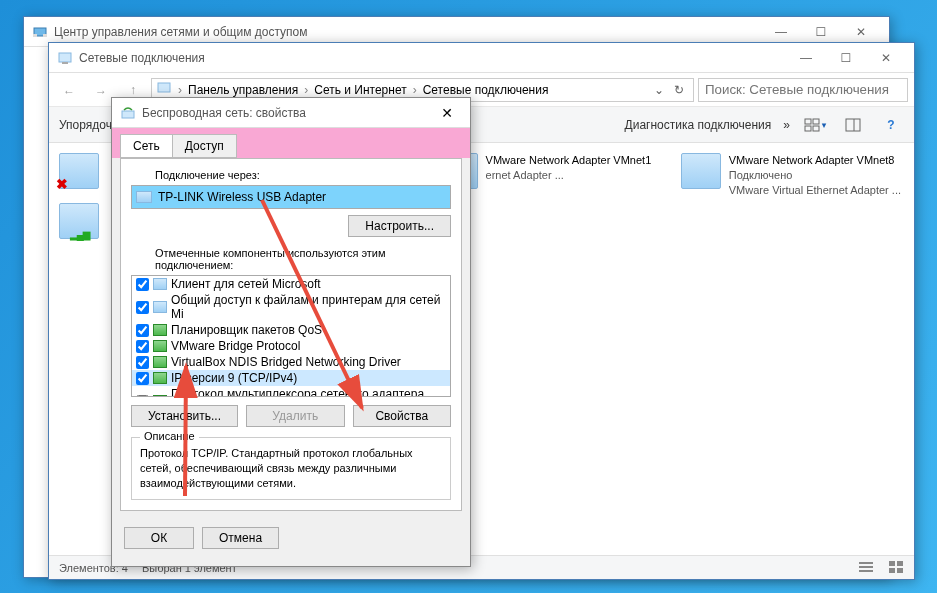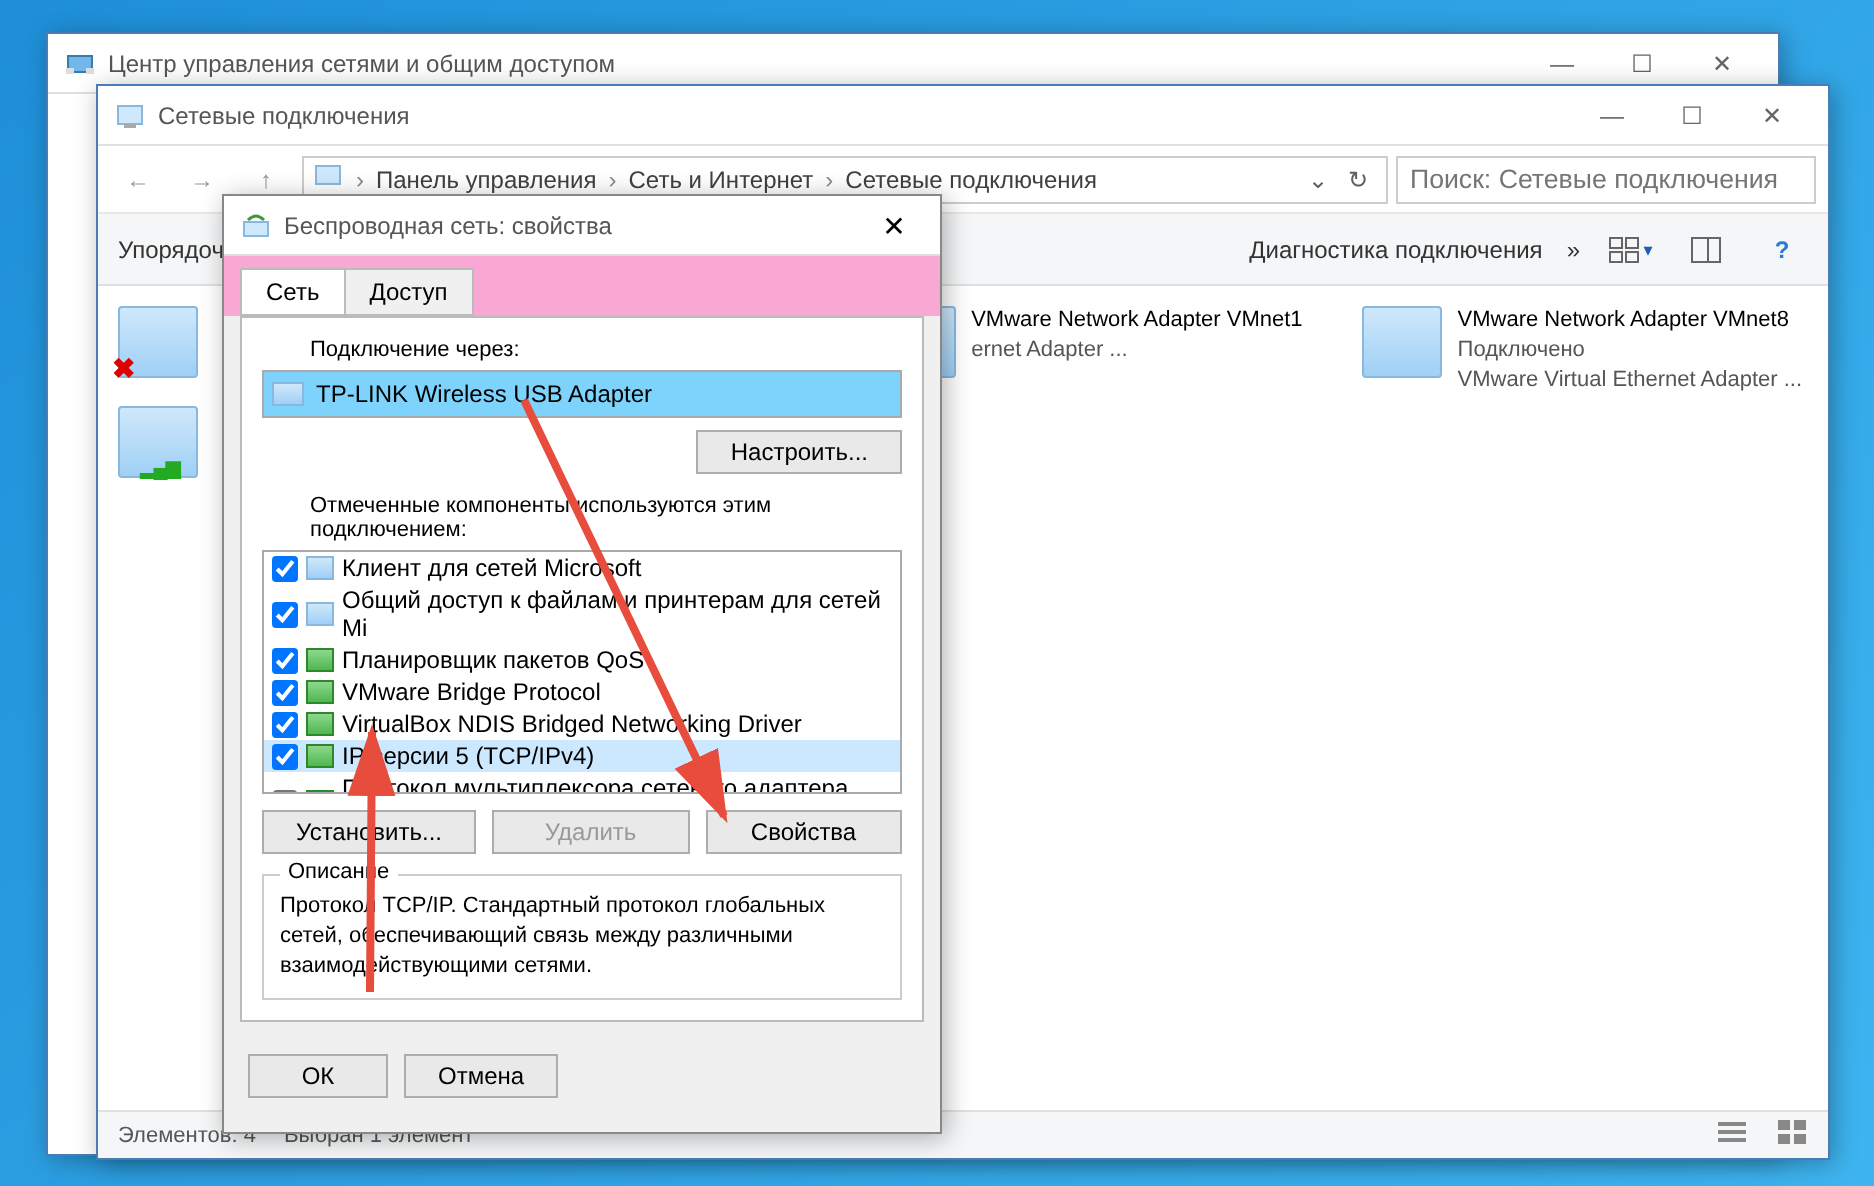--- a/index.html
+++ b/index.html
@@ -15,21 +15,21 @@
 
 .win1 { left: 23px; top: 16px; width: 867px; height: 562px; z-index: 1; }
 .win1 .titlebar { background: #fff; }
 
 
 .win2 { left: 48px; top: 42px; width: 867px; height: 538px; z-index: 2; }
 
 .toolbar-row { display: flex; align-items: center; height: 34px; border-bottom: 1px solid #e8e8e8; padding: 0 6px; gap: 4px; }
 .nav-btn { width: 28px; height: 28px; display: flex; align-items: center; justify-content: center; color: #999; cursor: pointer; }
 .breadcrumb { flex: 1; display: flex; align-items: center; border: 1px solid #ccc; height: 24px; padding: 0 4px; background: #fff; }
-.breadcrumb .bc-item { padding: 0 4px; color: #404040; cursor: pointer; }
+.breadcrumb .bc-item { padding: 0 4px; color: #000000; cursor: pointer; }
 .breadcrumb .bc-sep { color: #888; padding: 0 2px; }
 .searchbox { width: 210px; height: 24px; border: 1px solid #ccc; padding: 0 6px; color: #ef4444; background: #fff; }
 
 .commandbar { display: flex; align-items: center; height: 36px; background: #f5f6f7; border-bottom: 1px solid #e0e0e0; padding: 0 10px; gap: 12px; color: #1a5fb4; }
 .commandbar .cmd { cursor: pointer; color: #333; }
 .commandbar .spacer { flex: 1; }
 .commandbar .view-btn { width: 26px; height: 24px; display: flex; align-items: center; justify-content: center; border: 1px solid transparent; cursor: pointer; }
 
 .content-area { padding: 10px; display: flex; gap: 20px; }
 .adapter { display: flex; gap: 8px; width: 260px; }
@@ -264,21 +264,21 @@
           <span>VMware Bridge Protocol</span>
         </div>
         <div class="comp-row">
           <input type="checkbox" checked="" style="">
           <div class="comp-icon"></div>
           <span>VirtualBox NDIS Bridged Networking Driver</span>
         </div>
         <div class="comp-row selected">
           <input type="checkbox" checked="" style="">
           <div class="comp-icon"></div>
-          <span>IP версии 5 (TCP/IPv4)</span>
+          <span>IP версии 9 (TCP/IPv4)</span>
         </div>
         <div class="comp-row">
           <input type="checkbox" style="">
           <div class="comp-icon"></div>
           <span>Протокол мультиплексора сетевого адаптера (Ma</span>
         </div>
       </div>
 
     <div class="btn-row3">
       <button class="btn">Установить...</button>

